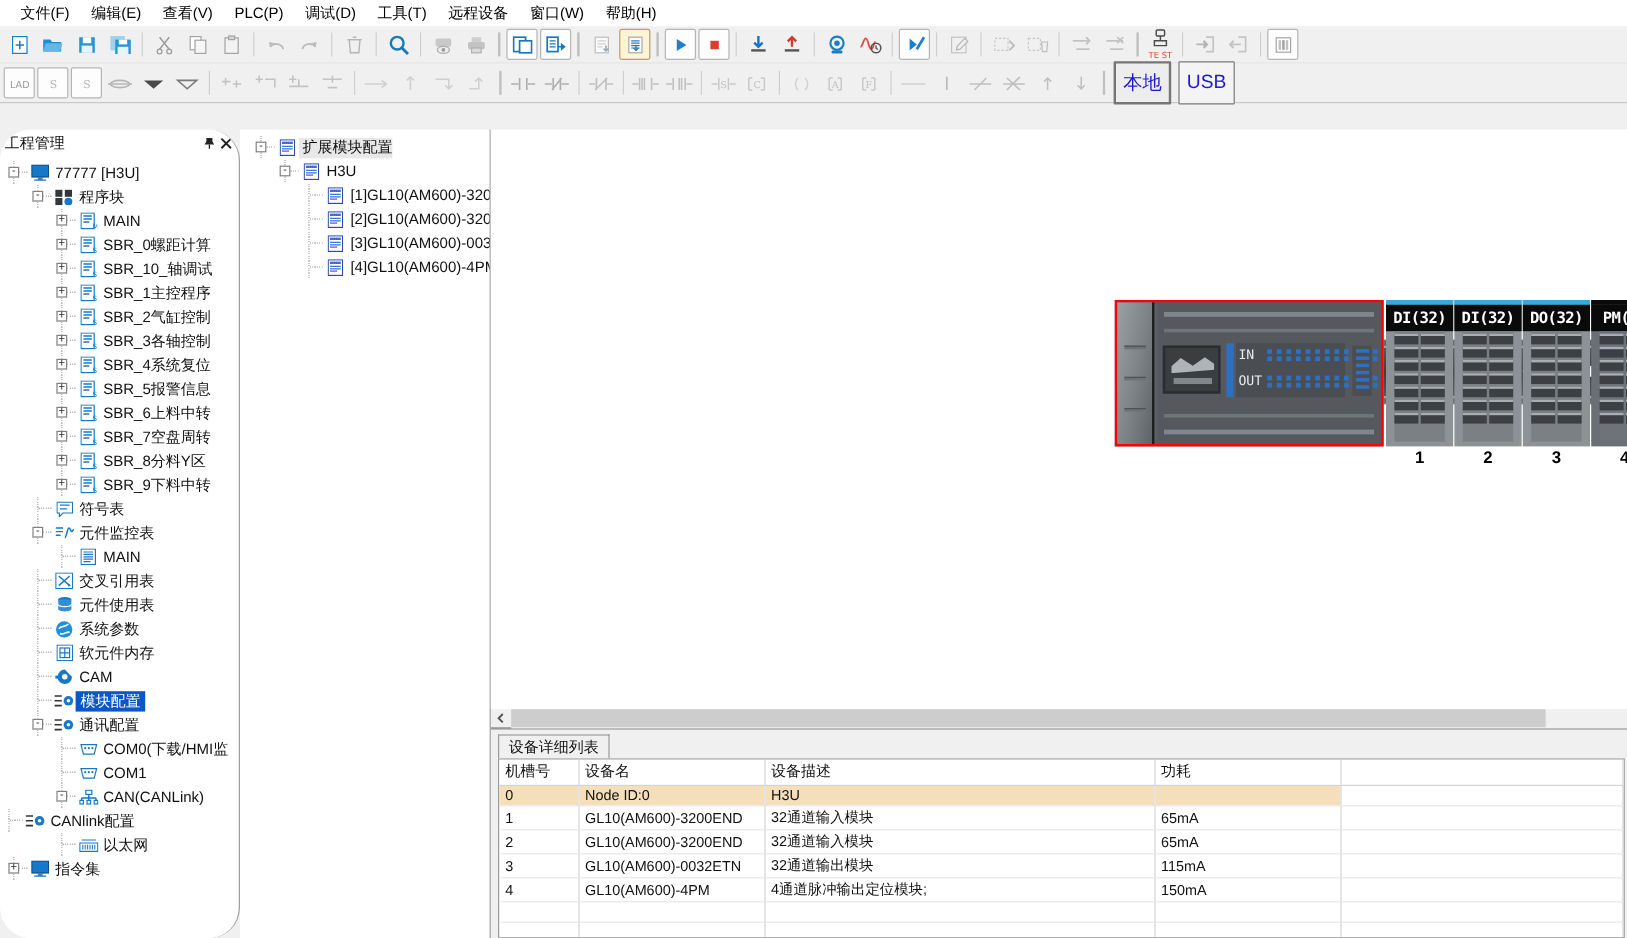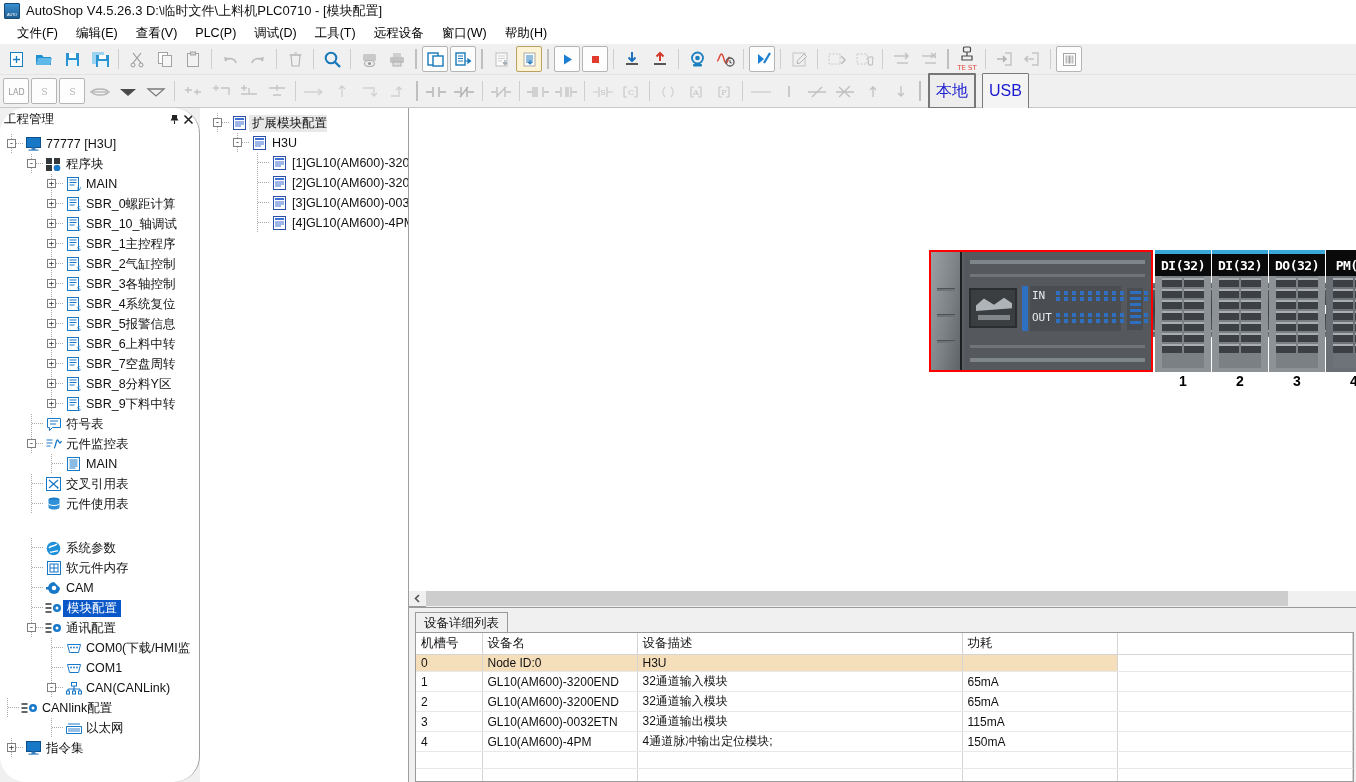--- a/index.html
+++ b/index.html
@@ -194,24 +194,20 @@
     background: linear-gradient(#6a6f74 0%, #53585d 14%, #3a3e42 50%, #53585d 86%, #76797d 100%); }
   .din-rail .edge-t { position: absolute; left: 0; right: 0; top: 5px; height: 2px; background: #9ea3a7; }
   .din-rail .edge-b { position: absolute; left: 0; right: 0; bottom: 5px; height: 2px; background: #9ea3a7; }
   .din-rail .slot { position: absolute; top: 22px; width: 38px; height: 9px; background: #fbfbfb; border-radius: 4px; }
 </style>
 </head>
 <body>
 
 <div id="app">
 
-  <div class="titlebar">
-    <div class="app-logo"></div>
-    <div class="title-text">AutoShop V4.5.26.3  D:\临时文件\上料机PLC0710 - [模块配置]</div>
-  </div>
 
   <div class="menubar" id="menubar">
       <div class="menu-item">文件(F)</div>
       <div class="menu-item">编辑(E)</div>
       <div class="menu-item">查看(V)</div>
       <div class="menu-item">PLC(P)</div>
       <div class="menu-item">调试(D)</div>
       <div class="menu-item">工具(T)</div>
       <div class="menu-item">远程设备</div>
       <div class="menu-item">窗口(W)</div>
@@ -905,21 +901,21 @@
             </div>
             <div class="ticon">
               <svg xmlns="http://www.w3.org/2000/svg" width="14" height="14" viewBox="0 0 14 14">
                 <ellipse cx="7" cy="2.5" rx="5.5" ry="2" fill="#1878c8"></ellipse>
                 <path d="M1.5 2.5v8c0 1.1 2.5 2 5.5 2s5.5-.9 5.5-2v-8" fill="#2f8fd8"></path>
                 <path d="M1.5 6.5c0 1.1 2.5 2 5.5 2s5.5-.9 5.5-2" stroke="#fff" fill="none"></path>
               </svg>
             </div>
             <div class="tlabel">元件使用表</div>
           </div>
-          <div class="tnode" style="padding-left: 24px; margin-top: 24px;">
+          <div class="tnode" style="padding-left: 24px;">
             <div class="tw">
               <div class="vline"></div>
               <div class="hline"></div>
             </div>
             <div class="ticon">
               <svg xmlns="http://www.w3.org/2000/svg" width="15" height="15" viewBox="0 0 15 15">
                 <circle cx="7.5" cy="7.5" r="6.8" fill="#1e90d8"></circle>
                 <path d="M3 7c2-3 5-1 8-4M4 11c3 1 6-2 8-1" stroke="#fff" stroke-width="1.4" fill="none"></path>
               </svg>
             </div>

